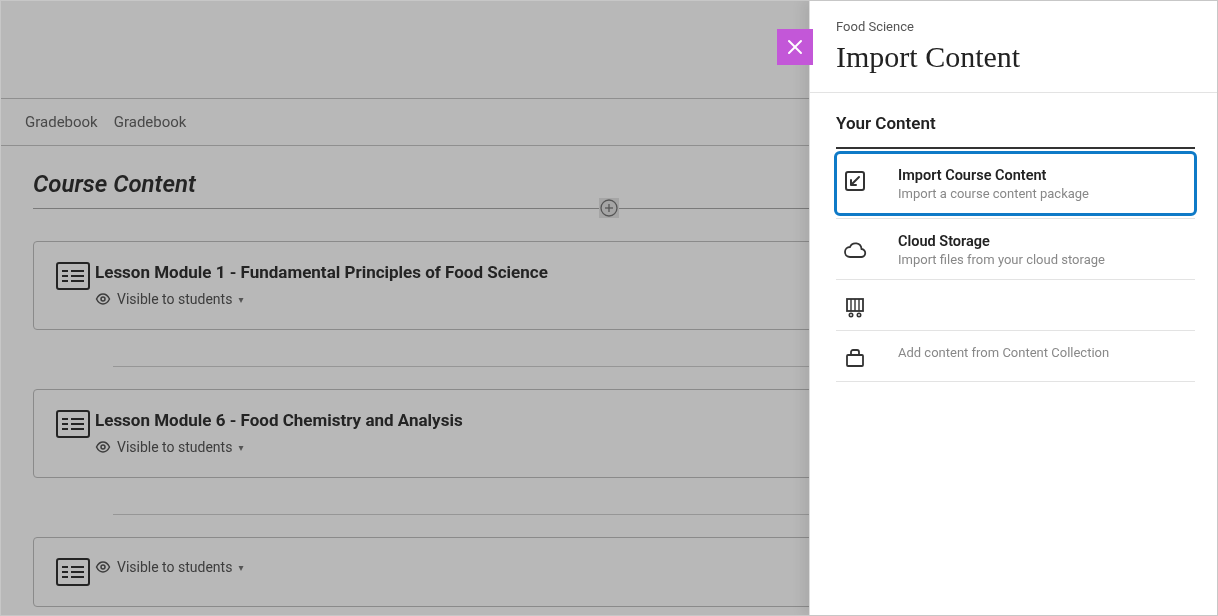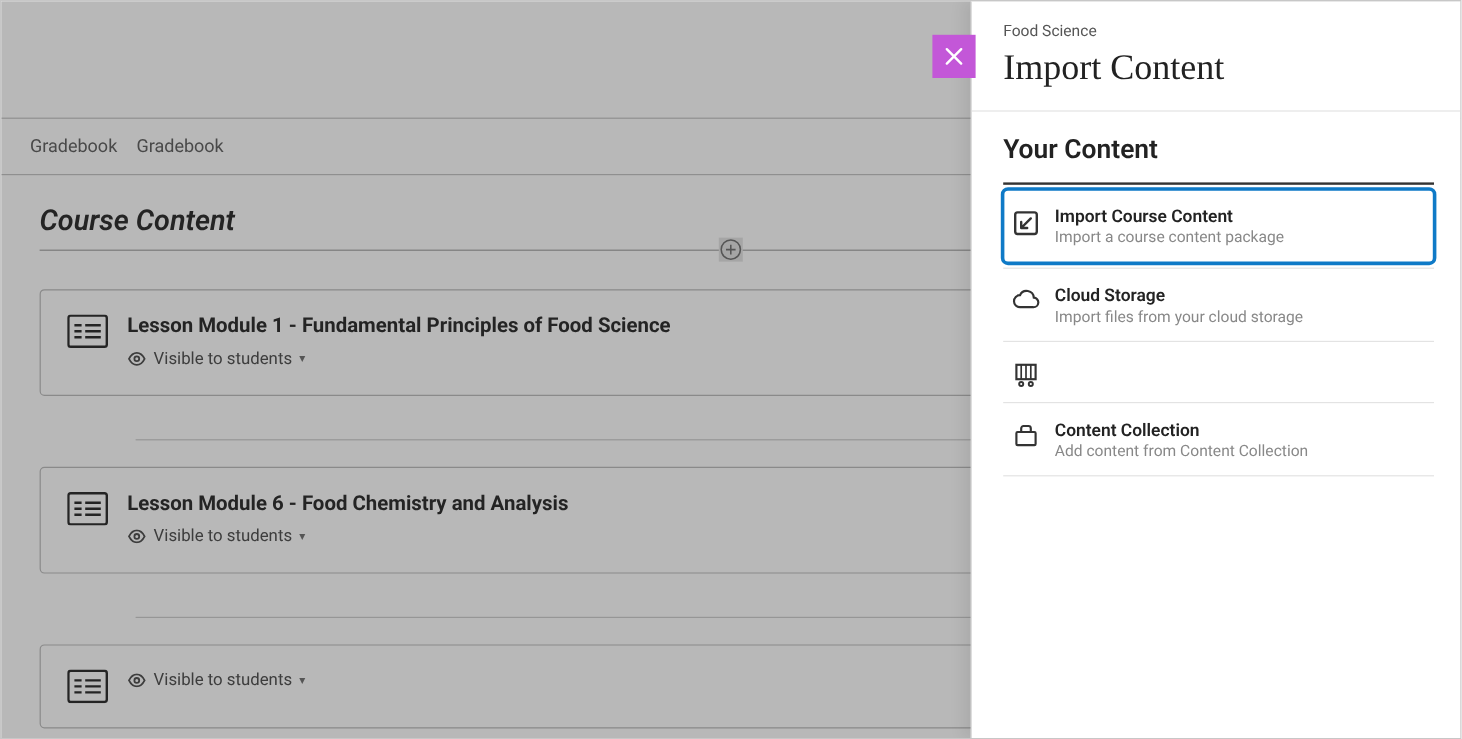--- a/index.html
+++ b/index.html
@@ -9,43 +9,43 @@
   
   .bg { position:absolute; inset:0; }
   .bg-inner { width:100%; height:100%; }
   .topspace { height:98px; border-bottom:1px solid #c7c7c7; }
   .tabs { display:flex; gap:16px; padding:14px 24px; font-size:15px; color:#666; border-bottom:1px solid #c7c7c7; }
   .tabs span { cursor:pointer; }
   .main { padding: 24px 32px; }
   .cc-title { font-size:24px; font-weight:600; color:#333; margin-bottom:10px;font-style:italic; }
   .thinline { height:1px; background:#aaa; position:relative; margin-bottom:32px; }
   .thinline .plus { position:absolute; left:50%; top:-10px; transform:translateX(-50%); background:#e5e5e5; }
-  .module { border:1px solid #bfbfbf; border-radius:4px; padding:20px 22px; display:flex; align-items:flex-start; gap:16px; margin-bottom:36px; }
+  .module { border:1px solid #bfbfbf; border-radius:4px; padding:20px 22px; display:flex; align-items:flex-start; gap:5px; margin-bottom:36px; }
   .mod-icon { flex:0 0 auto; }
   .mod-body h3 { font-size:17px; font-weight:700; margin-bottom:8px; }
   .vis { display:inline-flex; align-items:center; gap:6px; font-size:14px; color:#555; cursor:pointer; }
   .vis .caret { font-size:10px; color:#777; }
   .sep { height:1px; background:#d0d0d0; margin:0 0 22px 80px; }
 
   .overlay { position:absolute; inset:0; background:rgba(0,0,0,0.28); pointer-events:none; }
 
   
   .panel { position:absolute; top:0; right:0; width:408px; height:614px; background:#fff; border-left:1px solid #ddd; box-shadow:-6px 0 12px rgba(0,0,0,0.08); display:flex; flex-direction:column; }
   .panel-head { padding:18px 26px 18px 26px; border-bottom:1px solid #e3e3e3; }
   .panel-head .crumb { font-size:13px; color:#555; margin-bottom:6px; }
   .panel-head h1 { font-family: Georgia, "Times New Roman", serif; font-size:30px; font-weight:400; color:#222; }
   .panel-body { padding: 20px 22px 0 26px; }
-  .section-title { font-size:22px; font-weight:600; color:#222; padding-bottom:14px; border-bottom:2px solid #333; }
+  .section-title { font-size:17px; font-weight:600; color:#222; padding-bottom:14px; border-bottom:2px solid #333; }
   .opt-list { margin-top:0; }
-  .opt { display:flex; align-items:flex-start; gap:11px; padding:14px 6px 12px 6px; border-bottom:1px solid #e3e3e3; cursor:pointer; }
+  .opt { display:flex; align-items:flex-start; gap:30px; padding:14px 6px 12px 6px; border-bottom:1px solid #e3e3e3; cursor:pointer; }
   .opt .txt h4 { font-size:14.5px; font-weight:600; color:#222; margin-bottom:2px; }
   .opt .txt p  { font-size:13px; color:#888; }
   .opt .ico { width:26px; flex:0 0 26px; display:flex; justify-content:center; padding-top:2px; }
   .opt.highlight { outline:3px solid #0f7ac7; outline-offset:-1px; border-radius:4px; background:#fff; margin:4px 0; border-bottom:1px solid transparent; }
-  .opt.highlight + .opt { border-top:1px solid #e3e3e3; }
+  .opt.highlight + .opt { border-top:1px solid #e3e3e3;align-items:center; }
   .opt-list { padding-right:0; }
 
   
   .closebtn { position:absolute; top:28px; left:-33px; width:36px; height:36px; background:#c357d8; display:flex; align-items:center; justify-content:center; cursor:pointer; }
   .closebtn svg { display:block; }
 
   
   svg { display:block; }
 </style>
 </head>
@@ -221,21 +221,20 @@
         </div>
 
         <div class="opt">
           <span class="ico">
             <svg width="24" height="22" viewBox="0 0 24 22">
                 <rect x="4" y="8" width="16" height="11" rx="1" fill="none" stroke="#333" stroke-width="1.8"></rect>
                 <path d="M8 8 V5 a2 2 0 0 1 2 -2 h4 a2 2 0 0 1 2 2 V8" fill="none" stroke="#333" stroke-width="1.8"></path>
               </svg>
           </span>
           <div class="txt">
-            <h4>Content Collection</h4>
             <p>Add content from Content Collection</p>
           </div>
         </div>
 
       </div>
     </div>
   </div>
 
 </div>
 

